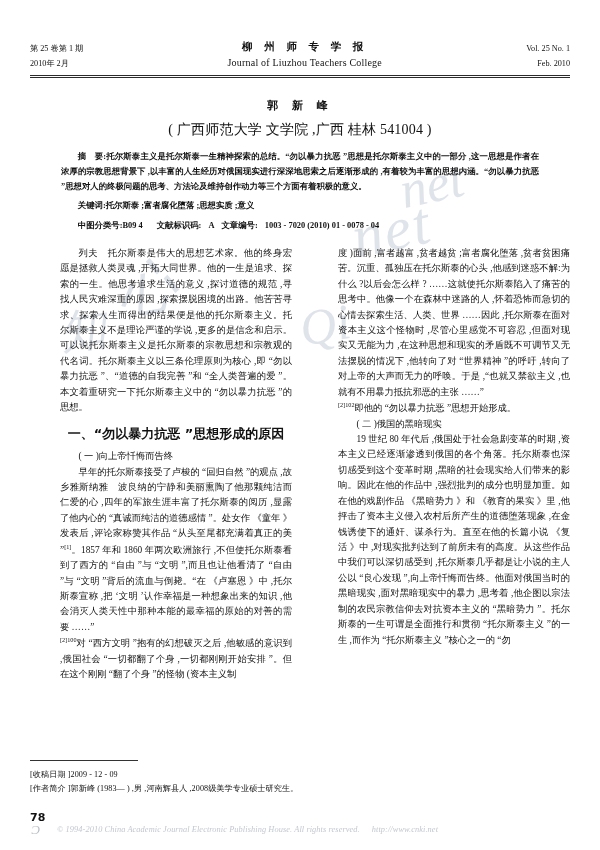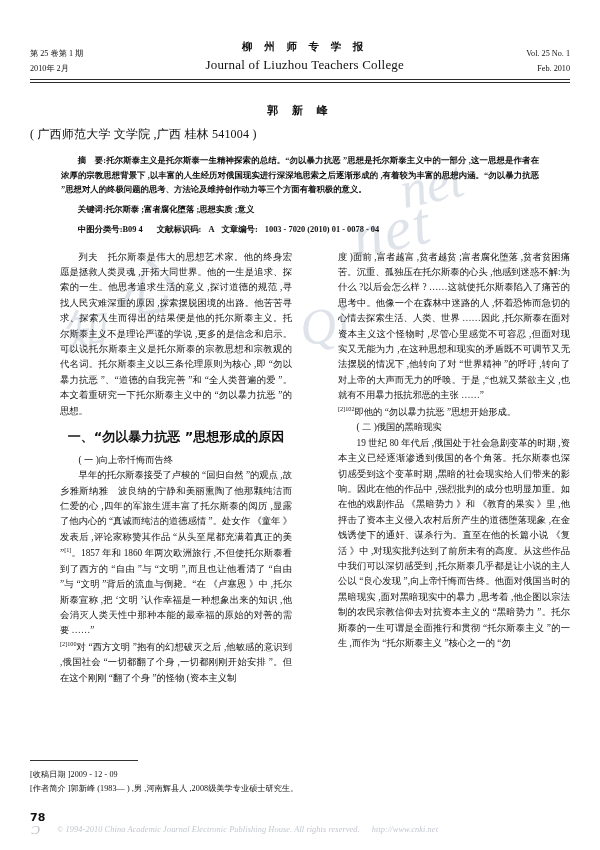--- a/index.html
+++ b/index.html
@@ -53,21 +53,21 @@
   .mh-left, .mh-right { white-space: nowrap; }
   .mh-right { text-align: right; }
   .mh-center { text-align: center; flex: 1; }
   .mh-cn {
     font-size: 10.5px;
     letter-spacing: 4px;
     font-weight: bold;
     font-family: "DejaVu Sans", sans-serif;
   }
   .mh-en {
-    font-size: 13px;
+    font-size: 10px;
     margin-top: 1px;
     letter-spacing: .2px;
   }
   .mh-left div:first-child,
   .mh-right div:first-child { margin-bottom: 2px; }
   .rule-double {
     margin-top: 4px;
     border-top: 1.6px solid #2b2b2b;
     border-bottom: 0.7px solid #2b2b2b;
     height: 1.6px;
@@ -84,22 +84,22 @@
   }
   .author {
     text-align: center;
     font-size: 11px;
     font-weight: bold;
     letter-spacing: 5px;
     margin-top: 20px;
     font-family: "DejaVu Sans", sans-serif;
   }
   .affil {
-    text-align: left;
-    font-size: 12px;
+    text-align: center;
+    font-size: 14px;
     margin-top: 8px;
     letter-spacing: .2px;
   }
 
   
   .abstract-block {
     margin-top: 11px;
     padding: 0 26px;
     font-size: 8.4px;
     line-height: 1.75;

